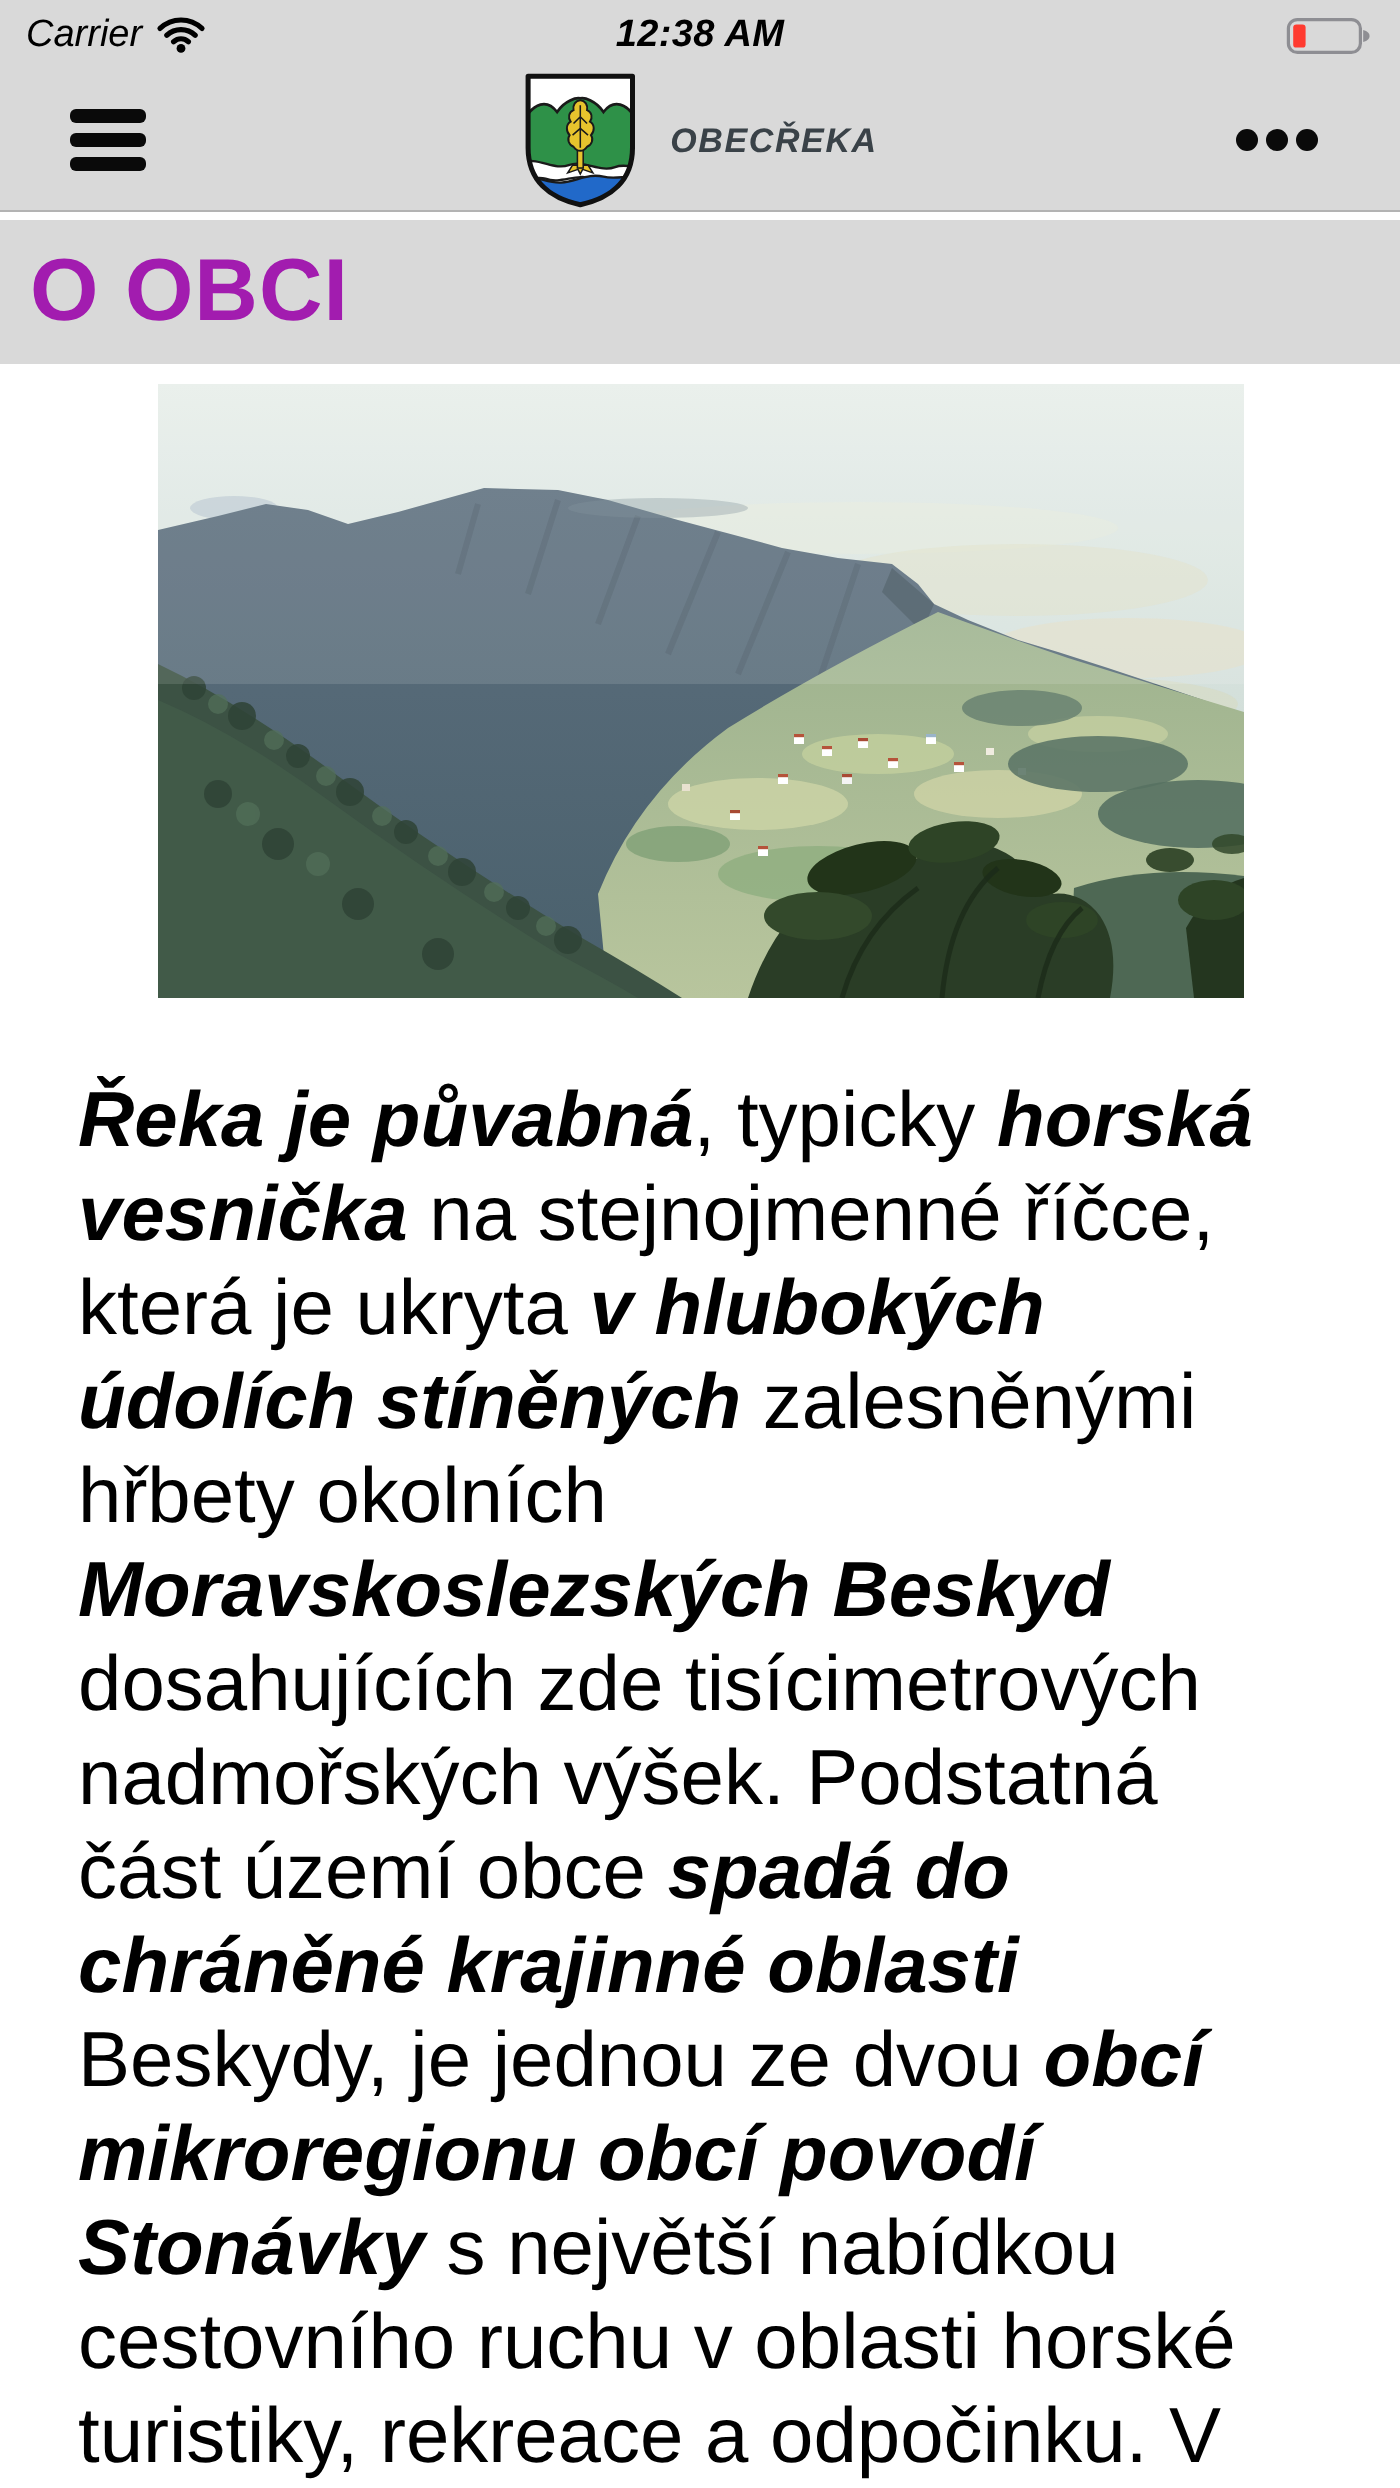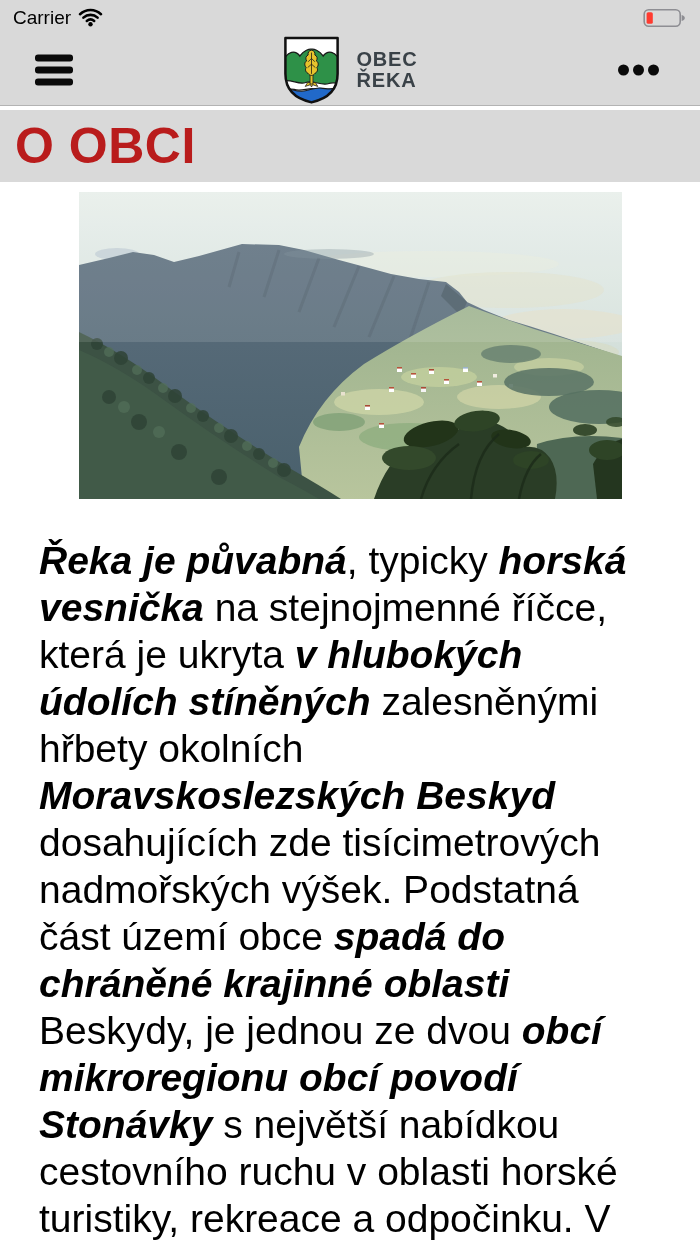--- a/index.html
+++ b/index.html
@@ -15,21 +15,21 @@
     --shield_blue:#2169c9;
   }
   *{box-sizing:border-box;margin:0;padding:0;}
   html,body{background:#888;}
   body{font-family:"Liberation Sans","DejaVu Sans",sans-serif;}
   .screen{
     position:relative;width:700px;height:1244px;margin:0 auto;
     background:var(--page_bg);overflow:hidden;
   }
   
-  .topbar{background:var(--chrome_gray);border-bottom:1px solid var(--chrome_border);}
+  .topbar{background:var(--chrome_gray);border-bottom:1px solid var(--chrome_border);font-style:italic;}
   .status-bar{
     height:35px;display:flex;align-items:center;justify-content:space-between;
     padding:0 13px;position:relative;font-size:19px;color:#000;
   }
   .status-left{display:flex;align-items:center;gap:7px;}
   .status-time{
     position:absolute;left:0;right:0;text-align:center;
     font-weight:700;font-size:19px;letter-spacing:.2px;pointer-events:none;
   }
   .status-right{display:flex;align-items:center;}
@@ -39,35 +39,35 @@
     background:none;border:none;display:flex;flex-direction:column;gap:5px;
     padding:4px 2px;cursor:pointer;
   }
   .menu-btn .bar{display:block;width:38px;height:7px;border-radius:3px;background:#0a0a0a;}
   .brand{
     position:absolute;left:50%;top:50%;transform:translate(-50%,-50%);
     display:flex;align-items:center;gap:16px;
   }
   .brand-shield{display:block;}
   .brand-text{
-    display:flex;flex-direction:column;line-height:21px;
-    font-size:20px;font-weight:800;letter-spacing:.8px;color:var(--brand_text);
+    display:flex;flex-direction:row;line-height:21px;
+    font-size:17px;font-weight:800;letter-spacing:.8px;color:var(--brand_text);
   }
   .more-btn{
     position:absolute;right:39px;top:50%;transform:translateY(-50%);
     background:none;border:none;display:flex;gap:4px;padding:8px 2px;cursor:pointer;
   }
   .more-btn .dot{display:block;width:11px;height:11px;border-radius:50%;background:#0a0a0a;}
   
   .section-title-bar{
     margin-top:4px;height:72px;background:var(--section_bar_gray);
     display:flex;align-items:center;padding:0 15px;
   }
   .section-title-bar h1{
-    font-size:50px;font-weight:700;color:#b91c1c;letter-spacing:.5px;
+    font-size:44px;font-weight:700;color:#a21caf;letter-spacing:.5px;
   }
   .photo{display:block;width:543px;height:307px;margin:10px auto 0;}
   .photo svg{display:block;width:543px;height:307px;}
   .article{
     margin:38px 39px 0;
     font-size:39px;line-height:47px;color:var(--body_text);
   }
   .article b{font-weight:700;font-style:italic;}
 </style>
 </head>
@@ -80,20 +80,21 @@
     <div class="status-bar">
       <div class="status-left">
         <span>Carrier</span>
         <svg width="25" height="19" viewBox="0 0 25 19" aria-hidden="true">
           <path d="M2,6.2 C8,0.6 17,0.6 23,6.2" fill="none" stroke="#000" stroke-width="2.6" stroke-linecap="round"></path>
           <path d="M5.4,9.6 C9.5,5.9 15.5,5.9 19.6,9.6" fill="none" stroke="#000" stroke-width="2.6" stroke-linecap="round"></path>
           <path d="M8.8,12.9 C11,11 14,11 16.2,12.9" fill="none" stroke="#000" stroke-width="2.6" stroke-linecap="round"></path>
           <circle cx="12.5" cy="16.2" r="2.2" fill="#000"></circle>
         </svg>
       </div>
+      <div class="status-time">12:38 AM</div>
       <div class="status-right">
         <svg width="44" height="22" viewBox="0 0 44 22" aria-hidden="true">
           <rect x="1.2" y="2.8" width="36" height="16.4" rx="4.5" fill="none" stroke="#8e8e93" stroke-width="1.6"></rect>
           <rect x="3.6" y="5.2" width="6.2" height="11.6" rx="1.6" fill="var(--battery_red)"></rect>
           <path d="M38.6,8 C40.8,8.6 41.8,9.6 41.8,11 C41.8,12.4 40.8,13.4 38.6,14 Z" fill="#8e8e93"></path>
         </svg>
       </div>
     </div>
 
     <div class="nav-header">

